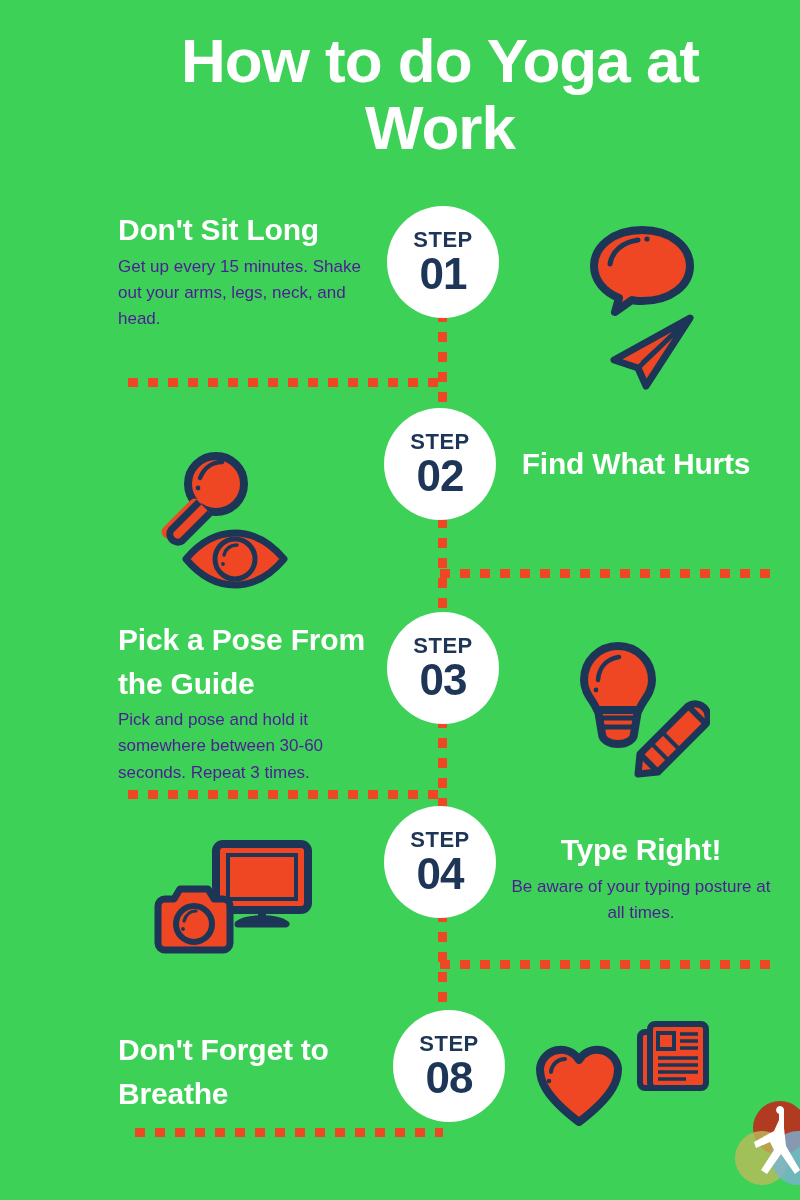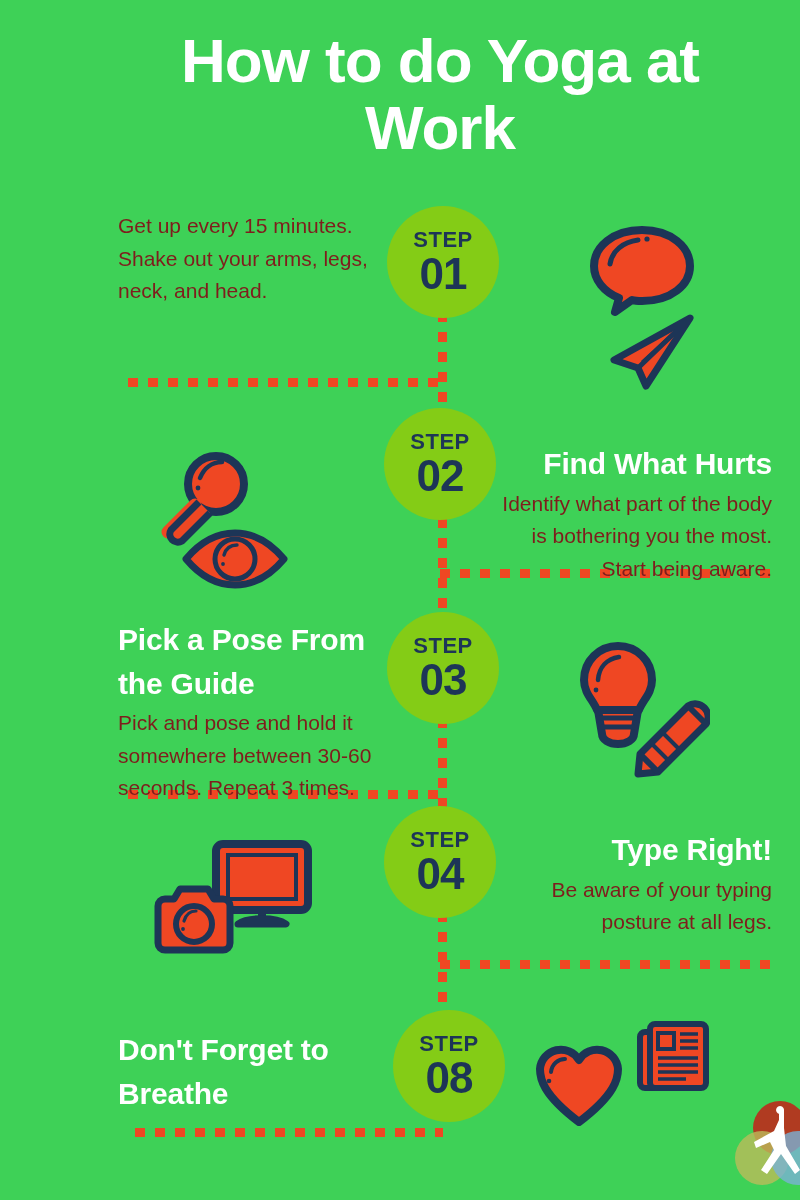--- a/index.html
+++ b/index.html
@@ -39,21 +39,21 @@
     background-position:left top;
     background-size:20px 9px;
     background-repeat:repeat-x;
   }
 
   
   .step-circle{
     position:absolute;
     width:112px;height:112px;
     border-radius:50%;
-    background:#84cc16;
+    background:#ffffff;
     display:flex;flex-direction:column;
     align-items:center;justify-content:center;
     z-index:5;
   }
   .step-circle .lbl{
     color:#1d3557;
     font-size:22px;font-weight:bold;
     letter-spacing:.5px;
     line-height:1;
     margin-bottom:1px;
@@ -68,27 +68,27 @@
   
   .step-text{position:absolute;}
   .step-text .head{
     color:#ffffff;
     font-size:30px;
     font-weight:bold;
     line-height:1.45;
     letter-spacing:-.2px;
   }
   .step-text .body{
-    color:#7f1d1d;
-    font-size:21px;
+    color:#4c1d95;
+    font-size:17px;
     line-height:1.55;
     margin-top:2px;
   }
   .align-left{text-align:left;}
-  .align-right{text-align:right;}
+  .align-right{text-align:center;}
 
   
   .icon{position:absolute;}
 
   
   .logo{position:absolute;left:694px;top:1098px;width:92px;height:92px;}
 </style>
 </head>
 <body>
 
@@ -108,20 +108,21 @@
   <div class="vline" style="left:398px;top:912px;height:102px;"></div>
   <div class="hline" style="left:400px;top:960px;width:330px;"></div>
 
   <div class="hline" style="left:95px;top:1128px;width:308px;"></div>
 
   <div class="step-circle" style="left:347px;top:206px;">
     <span class="lbl">STEP</span>
     <span class="num">01</span>
   </div>
   <div class="step-text align-left" style="left:78px;top:208px;width:252px;">
+    <div class="head">Don't Sit Long</div>
     <div class="body">Get up every 15 minutes. Shake out your arms, legs, neck, and head.</div>
   </div>
 
   <div class="icon" style="left:548px;top:224px;">
     <svg width="108" height="92" viewBox="0 0 108 92">
       <path d="M54 6 C25 6 6 23 6 42 C6 56 16 68 31 74 L27 88 L44 76 C47 77 51 77 54 77 C83 77 102 61 102 42 C102 23 83 6 54 6 Z" fill="#ef4723" stroke="#1d3557" stroke-width="8" stroke-linejoin="round"></path>
       <path d="M22 40 C24 27 35 18 50 16" fill="none" stroke="#1d3557" stroke-width="5" stroke-linecap="round"></path>
       <circle cx="59" cy="15" r="2.6" fill="#1d3557"></circle>
     </svg>
   </div>
@@ -132,21 +133,20 @@
       <path d="M82 6 L34 50" fill="none" stroke="#1d3557" stroke-width="3"></path>
     </svg>
   </div>
 
   <div class="step-circle" style="left:344px;top:408px;">
     <span class="lbl">STEP</span>
     <span class="num">02</span>
   </div>
   <div class="step-text align-right" style="left:460px;top:442px;width:272px;">
     <div class="head">Find What Hurts</div>
-    <div class="body">Identify what part of the body is bothering you the most. Start being aware.</div>
   </div>
 
   <div class="icon" style="left:114px;top:448px;">
     <svg width="100" height="100" viewBox="0 0 100 100">
       <circle cx="62" cy="36" r="28" fill="#ef4723" stroke="#1d3557" stroke-width="8"></circle>
       <path d="M41 57 L14 84" stroke="#ef4723" stroke-width="13" stroke-linecap="round"></path>
       <path d="M41 57 L14 84" stroke="#1d3557" stroke-width="7" stroke-linecap="round" fill="none" opacity="0"></path>
       <path d="M45 54 L17 82 a8 8 0 0 0 11 11 L56 65" fill="#ef4723" stroke="#1d3557" stroke-width="7" stroke-linejoin="round"></path>
       <path d="M46 30 C50 20 58 14 68 14" fill="none" stroke="#1d3557" stroke-width="4.5" stroke-linecap="round"></path>
       <circle cx="44" cy="40" r="2.4" fill="#1d3557"></circle>
@@ -187,21 +187,21 @@
       <path d="M58 6 L76 24" stroke="#1d3557" stroke-width="6"></path>
     </svg>
   </div>
 
   <div class="step-circle" style="left:344px;top:806px;">
     <span class="lbl">STEP</span>
     <span class="num">04</span>
   </div>
   <div class="step-text align-right" style="left:470px;top:828px;width:262px;">
     <div class="head">Type Right!</div>
-    <div class="body">Be aware of your typing posture at all legs.</div>
+    <div class="body">Be aware of your typing posture at all times.</div>
   </div>
 
   <div class="icon" style="left:170px;top:838px;">
     <svg width="104" height="92" viewBox="0 0 104 92">
       <rect x="6" y="6" width="92" height="66" rx="7" fill="#ef4723" stroke="#1d3557" stroke-width="8"></rect>
       <rect x="18" y="17" width="68" height="44" fill="#ef4723" stroke="#1d3557" stroke-width="4"></rect>
       <path d="M52 72 L52 80" stroke="#1d3557" stroke-width="8"></path>
       <path d="M28 86 C38 79 66 79 76 86 Z" fill="#1d3557" stroke="#1d3557" stroke-width="7" stroke-linejoin="round"></path>
     </svg>
   </div>

